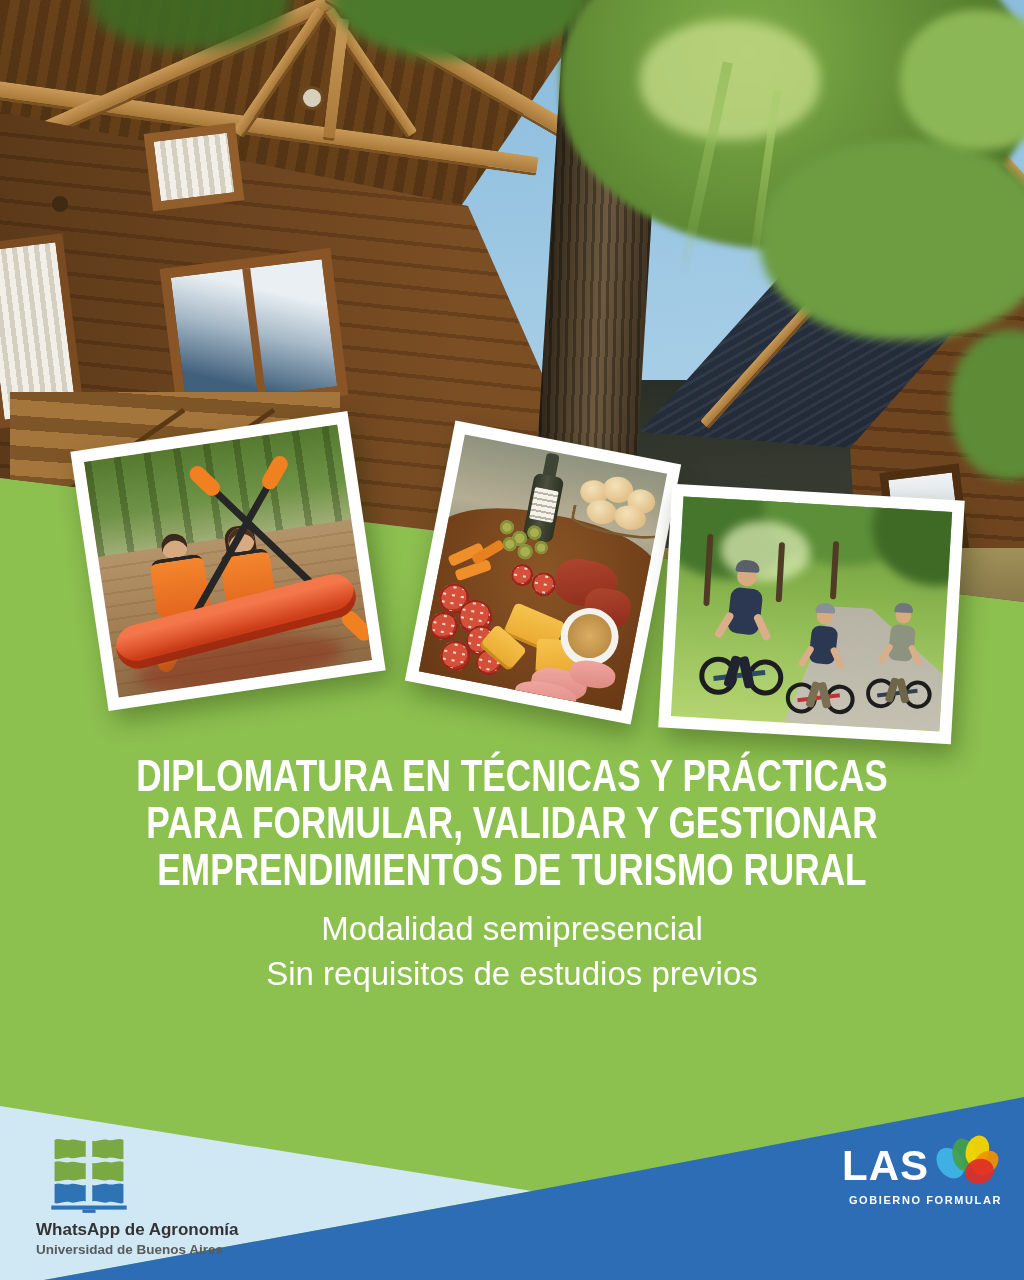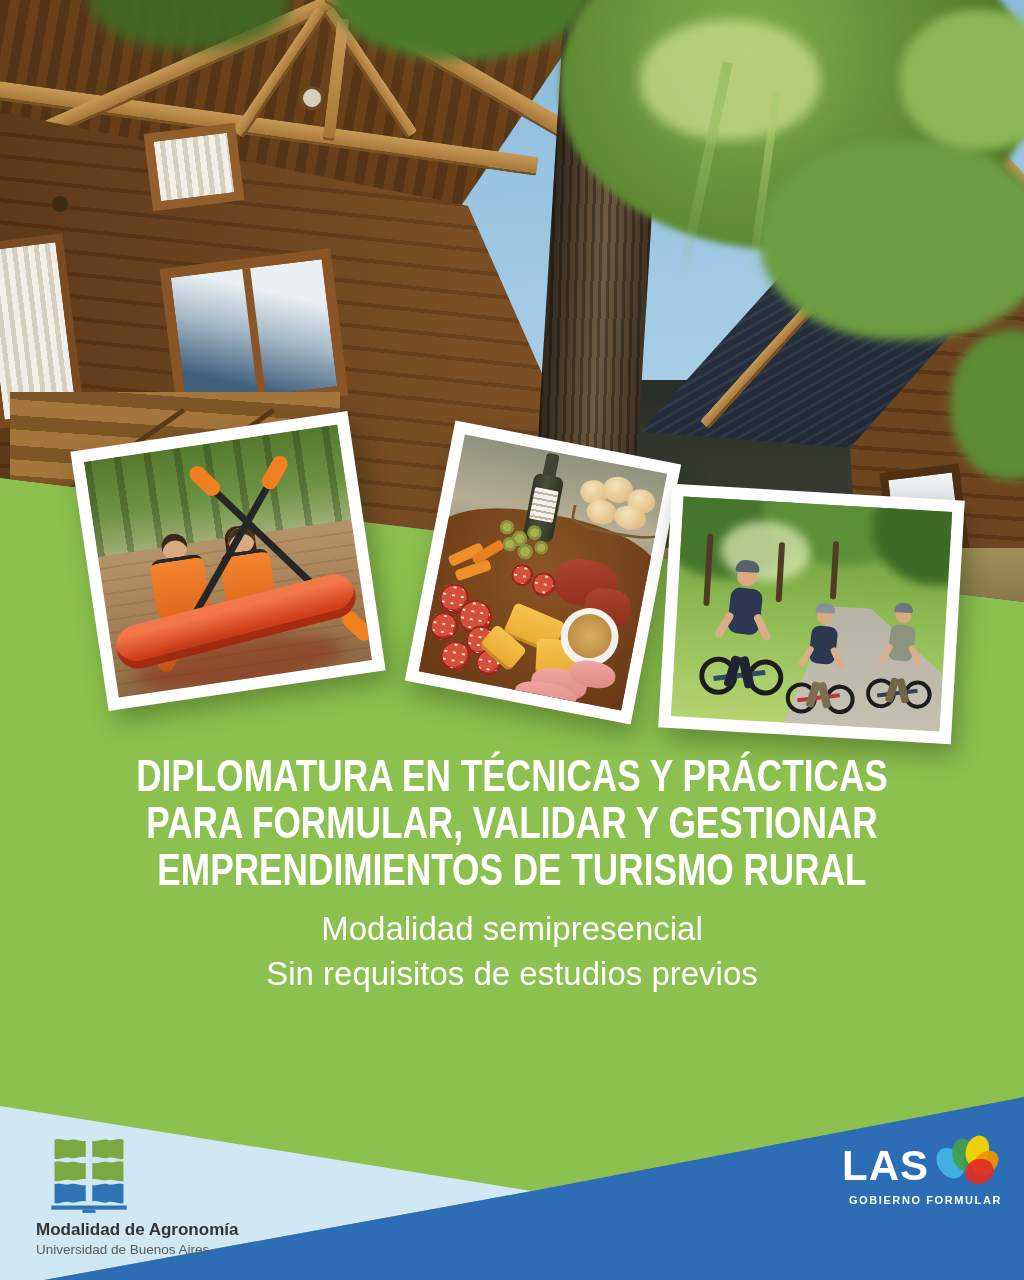--- a/index.html
+++ b/index.html
@@ -94,21 +94,21 @@
     line-height:35px;transform:scaleX(.92);transform-origin:50% 50%;}
   .contact-line{display:block;color:#fff;font-size:28px;line-height:38px;}
 
   
   .tri-light{position:absolute;inset:0;z-index:2;background:var(--light-blue);
     clip-path:polygon(0 1106px,532px 1191px,44px 1280px,0 1280px);}
   .tri-dark{position:absolute;inset:0;z-index:2;background:var(--dark-blue);
     clip-path:polygon(44px 1280px,532px 1191px,1024px 1097px,1024px 1280px);}
   .fauba{position:absolute;left:36px;top:1136px;width:230px;z-index:5;color:#3c3c3c;}
   .fauba .nm{font-weight:bold;font-size:17px;color:#333;}
-  .fauba .org{font-weight:normal;font-size:13.5px;color:#5a5a5a;margin-top:2px;}
+  .fauba .org{font-weight:bold;font-size:13.5px;color:#5a5a5a;margin-top:2px;}
   .lasflores{position:absolute;right:22px;top:1136px;width:160px;z-index:5;color:#fff;text-align:left;}
   .lf-row{display:flex;align-items:flex-end;}
   .lf-w1{font-weight:bold;font-size:42px;line-height:44px;letter-spacing:1px;}
   .lf-w2{font-weight:bold;font-size:42px;line-height:42px;letter-spacing:1px;margin-top:-4px;}
   .lf-tag{font-weight:bold;font-size:11px;letter-spacing:1.6px;margin-top:6px;text-align:right;}
 </style>
 </head>
 <body>
 
 <div class="poster">
@@ -306,21 +306,21 @@
         <path d="M8 30 C14 27 20 32 27 30 C34 28 40 33 46 31 L46 51 C40 49 34 54 27 52 C20 50 14 55 8 53 Z"></path>
         <path d="M92 30 C86 27 80 32 73 30 C66 28 60 33 54 31 L54 51 C60 49 66 54 73 52 C80 50 86 55 92 53 Z"></path>
       </g>
       <g fill="#2e74b5">
         <path d="M8 57 C14 54 20 59 27 57 C34 55 40 60 46 58 L46 78 C40 76 34 81 27 79 C20 77 14 82 8 80 Z"></path>
         <path d="M92 57 C86 54 80 59 73 57 C66 55 60 60 54 58 L54 78 C60 76 66 81 73 79 C80 77 86 82 92 80 Z"></path>
         <rect x="4" y="83" width="92" height="5"></rect>
         <rect x="42" y="88" width="16" height="4"></rect>
       </g>
     </svg>
-    <div class="nm">Modalidad de Agronomía</div>
+    <div class="nm">WhatsApp de Agronomía</div>
     <div class="org">Universidad de Buenos Aires</div>
   </div>
 
   <div class="lasflores">
     <div class="lf-row">
       <span class="lf-w1">LAS</span>
       <svg width="64" height="58" viewBox="0 0 60 56" style="margin-left:6px;margin-top:-6px;">
         <ellipse cx="14" cy="32" rx="12" ry="16" fill="#3fb4e6" opacity="0.95" transform="rotate(-35 14 32)"></ellipse>
         <ellipse cx="27" cy="24" rx="11" ry="16" fill="#44a04a" opacity="0.92" transform="rotate(-10 27 24)"></ellipse>
         <ellipse cx="40" cy="20" rx="11" ry="15" fill="#f6d600" opacity="0.95" transform="rotate(18 40 20)"></ellipse>

